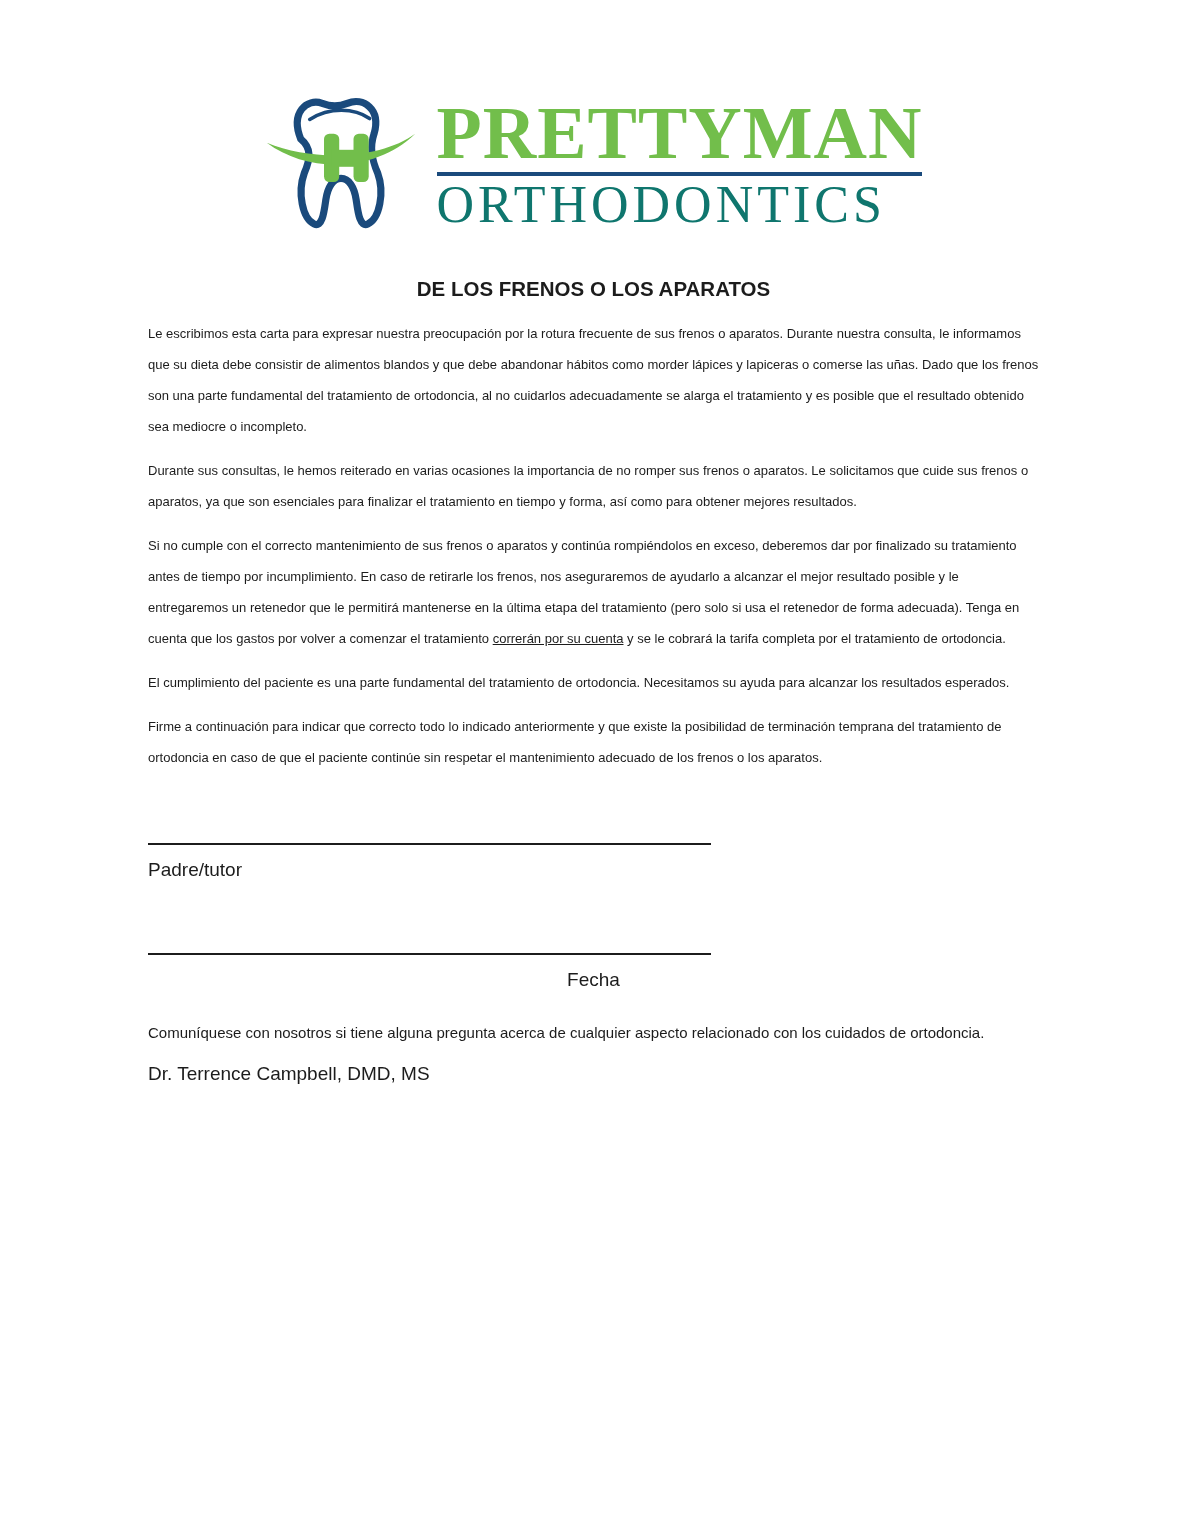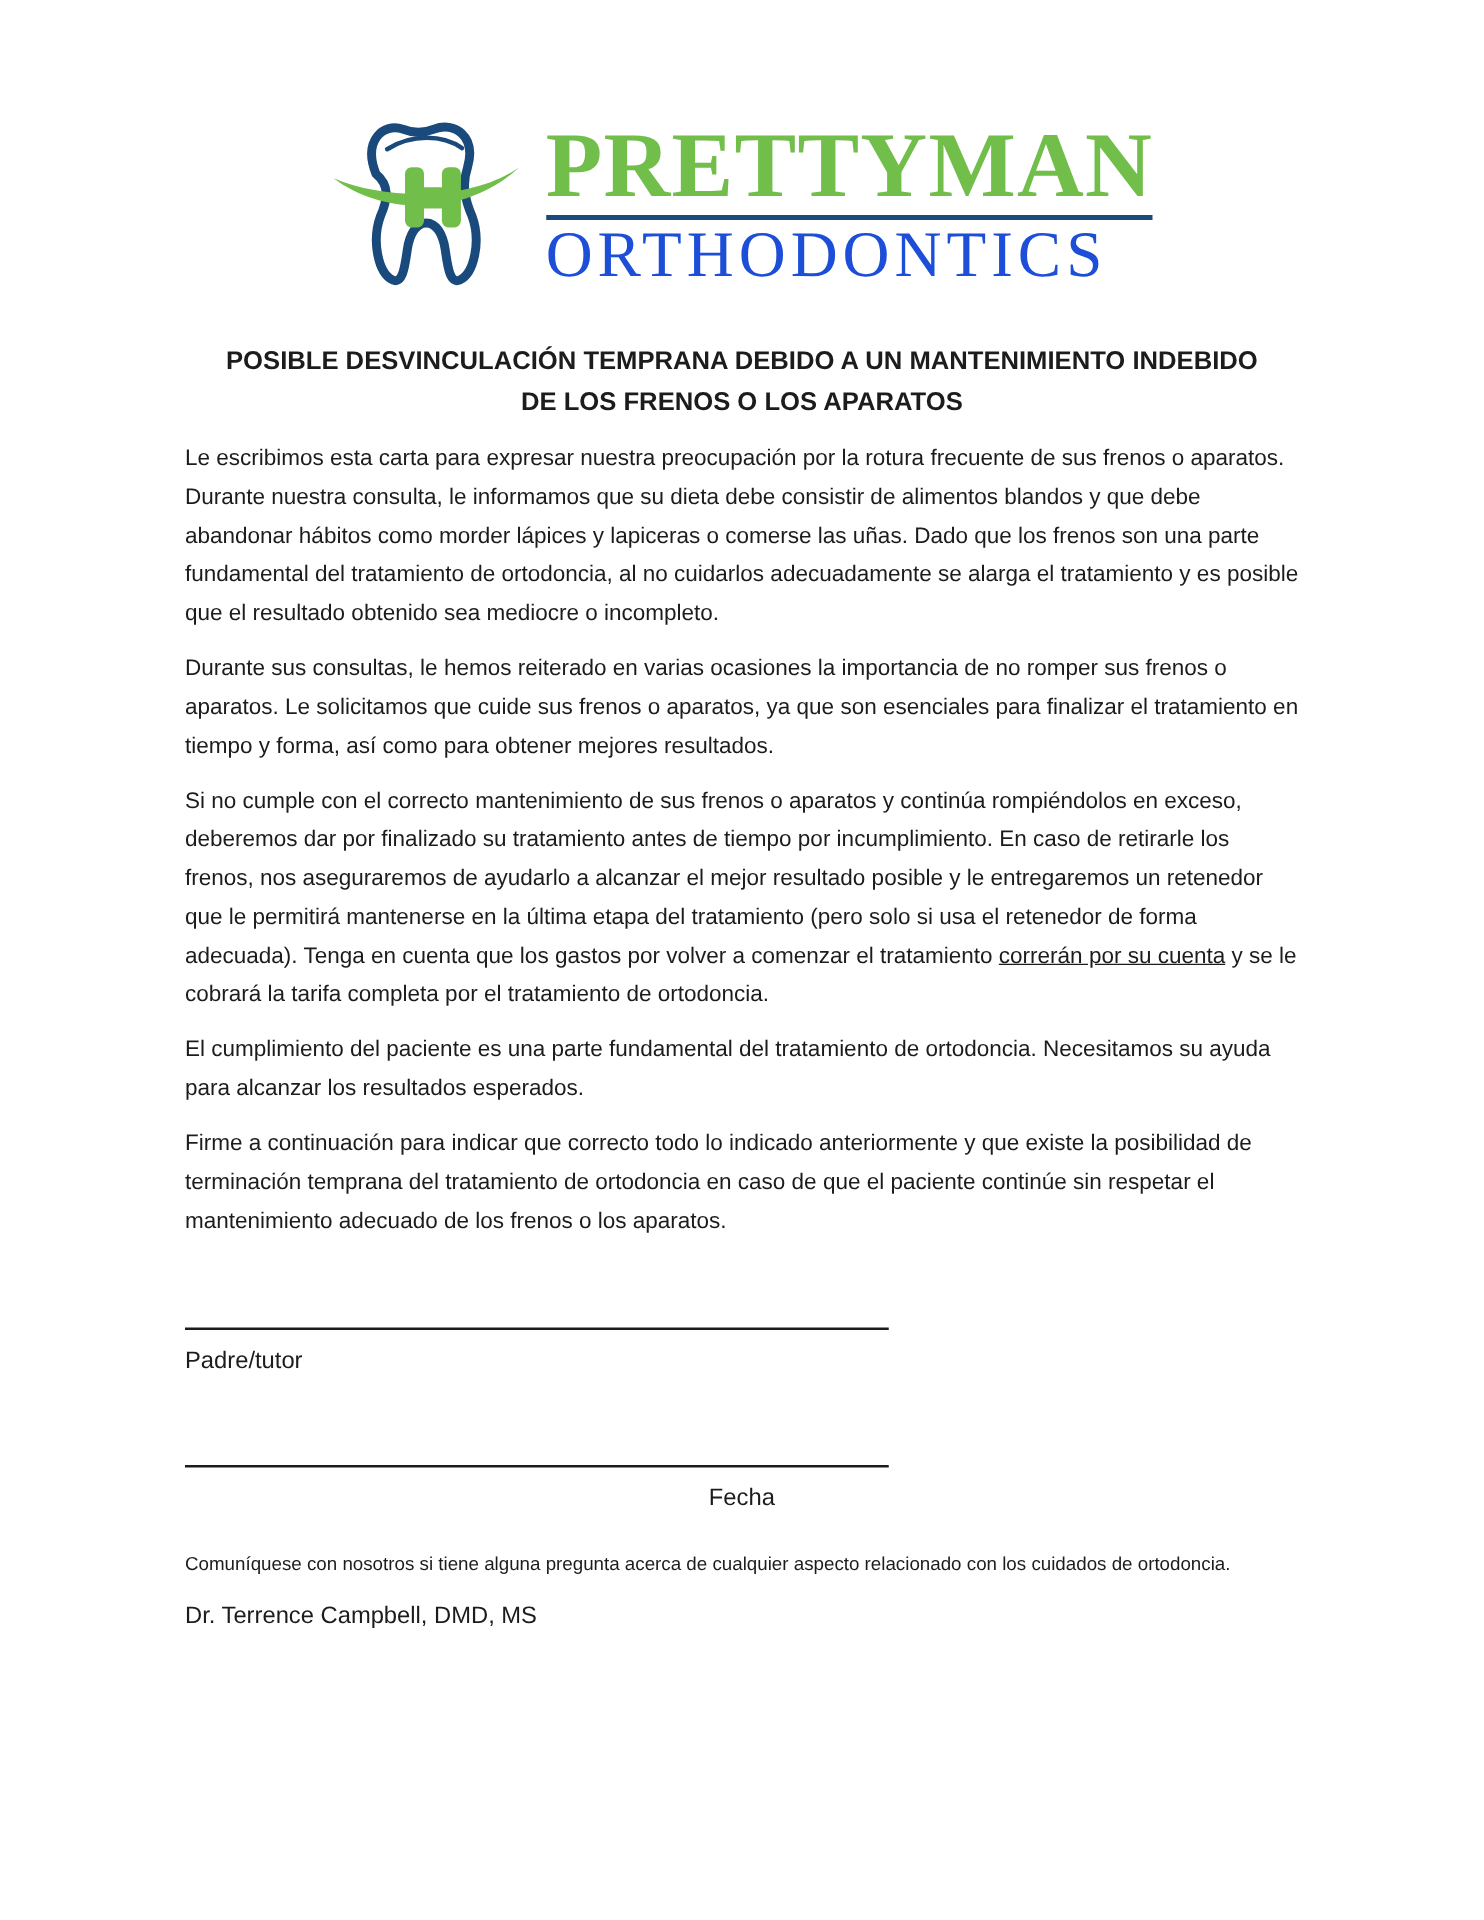--- a/index.html
+++ b/index.html
@@ -38,38 +38,38 @@
   .brand-rule {
     height: 4px;
     background: #1A4A7C;
     margin: 5px 0 3px 0;
   }
   .brand-bottom {
     font-family: "Liberation Serif", "DejaVu Serif", serif;
     font-size: 52px;
     line-height: 1.0;
     letter-spacing: 4px;
-    color: #1d4ed8;
+    color: #0f766e;
   }
 
   
   .doc-title {
     text-align: center;
     font-weight: bold;
     font-size: 20.5px;
     line-height: 33px;
     margin: 0 0 0 0;
   }
   .salutation {
     font-size: 19px;
     line-height: 31px;
     margin: 36px 0 0 0;
   }
   p.body {
-    font-size: 18px;
+    font-size: 13px;
     line-height: 31px;
     margin: 13px 0 0 0;
   }
   .u { text-decoration: underline; }
 
   
   .sig-area { margin-top: 70px; }
   .sig-block { margin-top: 0; }
   .sig-block + .sig-block { margin-top: 68px; text-align: center; }
   .sig-line {
@@ -111,21 +111,20 @@
       </svg>
     </div>
     <div class="logo-text">
       <div class="brand-top">PRETTYMAN</div>
       <div class="brand-rule"></div>
       <div class="brand-bottom">ORTHODONTICS</div>
     </div>
   </div>
 
   <div class="doc-title">
-    <div>POSIBLE DESVINCULACIÓN TEMPRANA DEBIDO A UN MANTENIMIENTO INDEBIDO</div>
     <div>DE LOS FRENOS O LOS APARATOS</div>
   </div>
 
 
   <p class="body">Le escribimos esta carta para expresar nuestra preocupación por la rotura frecuente de sus frenos o aparatos. Durante nuestra consulta, le informamos que su dieta debe consistir de alimentos blandos y que debe abandonar hábitos como morder lápices y lapiceras o comerse las uñas. Dado que los frenos son una parte fundamental del tratamiento de ortodoncia, al no cuidarlos adecuadamente se alarga el tratamiento y es posible que el resultado obtenido sea mediocre o incompleto.</p>
   <p class="body">Durante sus consultas, le hemos reiterado en varias ocasiones la importancia de no romper sus frenos o aparatos. Le solicitamos que cuide sus frenos o aparatos, ya que son esenciales para finalizar el tratamiento en tiempo y forma, así como para obtener mejores resultados.</p>
   <p class="body"><span>Si no cumple con el correcto mantenimiento de sus frenos o aparatos y continúa rompiéndolos en exceso, deberemos dar por finalizado su tratamiento antes de tiempo por incumplimiento. En caso de retirarle los frenos, nos aseguraremos de ayudarlo a alcanzar el mejor resultado posible y le entregaremos un retenedor que le permitirá mantenerse en la última etapa del tratamiento (pero solo si usa el retenedor de forma adecuada). Tenga en cuenta que los gastos por volver a comenzar el tratamiento </span><span class="u">correrán por su cuenta</span><span> y se le cobrará la tarifa completa por el tratamiento de ortodoncia.</span></p>
   <p class="body">El cumplimiento del paciente es una parte fundamental del tratamiento de ortodoncia. Necesitamos su ayuda para alcanzar los resultados esperados.</p>
   <p class="body">Firme a continuación para indicar que correcto todo lo indicado anteriormente y que existe la posibilidad de terminación temprana del tratamiento de ortodoncia en caso de que el paciente continúe sin respetar el mantenimiento adecuado de los frenos o los aparatos.</p>
 

